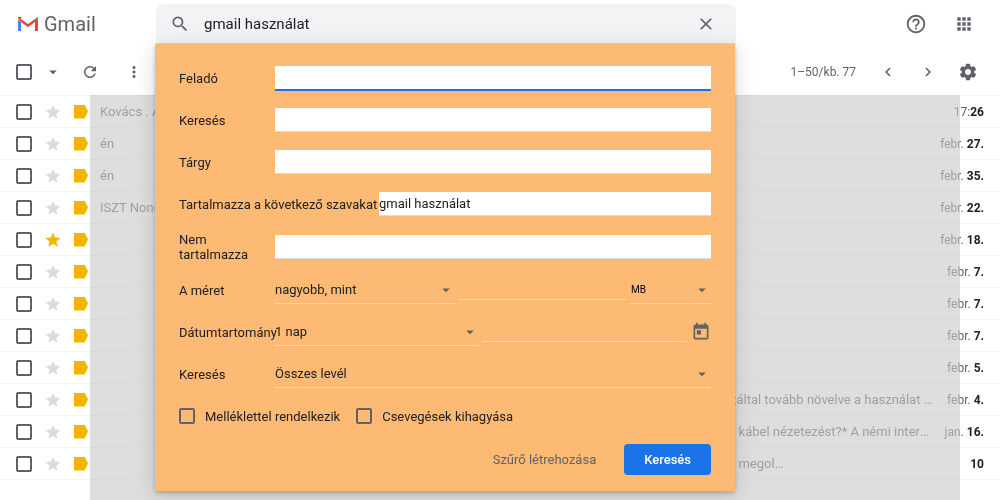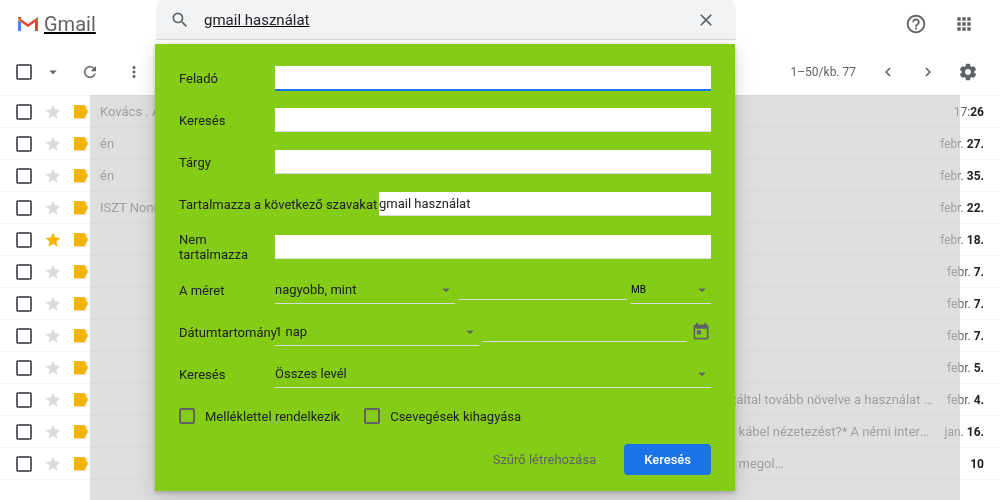--- a/index.html
+++ b/index.html
@@ -1,17 +1,17 @@
 <!DOCTYPE html>
 <html><head>
 <meta charset="utf-8">
 <style>
 * { margin: 0; padding: 0; box-sizing: border-box; font-family: 'Google Sans', Roboto, Arial, sans-serif; }
 body { background: #fff; overflow: hidden; width: 1000px; height: 500px; position: relative; }
-.header { height: 48px; display: flex; padding: 0 16px; text-decoration: underline; }
+.header { height: 48px; display: flex; align-items: center; padding: 0 16px; }
 .logo-area { display: flex; align-items: center; gap: 8px; width: 140px; }
 .gmail-logo { display: flex; align-items: center; gap: 4px; }
 .gmail-m { width: 24px; height: 18px; }
 .gmail-text { font-size: 20px; color: #5f6368; font-weight: 400; }
 .search-bar { flex: 1; max-width: 580px; height: 40px; background: #f1f3f4; border-radius: 8px 8px 0 0; display: flex; align-items: center; padding: 0 14px; border-bottom: 1px solid #dadce0; }
 .search-icon { color: #5f6368; }
 .search-input-top { flex: 1; border: none; background: transparent; font-size: 15px; color: #202124; margin-left: 14px; outline: none; }
 .clear-btn { color: #5f6368; cursor: pointer; padding: 6px; }
 .header-right { margin-left: auto; display: flex; align-items: center; gap: 8px; }
 .icon-btn { width: 40px; height: 40px; display: flex; align-items: center; justify-content: center; color: #5f6368; cursor: pointer; border-radius: 50%; }
@@ -24,34 +24,34 @@
 .email-row { height: 32px; display: flex; align-items: center; padding: 0 16px; gap: 12px; font-size: 13px; border-bottom: 1px solid #f1f3f4; cursor: pointer; }
 .star { color: #dadce0; }
 .star.filled { color: #f4b400; }
 .tag-icon { width: 14px; height: 14px; background: #f4b400; clip-path: polygon(0 0, 75% 0, 100% 50%, 75% 100%, 0 100%); }
 .sender { width: 120px; white-space: nowrap; overflow: hidden; text-overflow: ellipsis; color: #5f6368; }
 .badge { background: #ddd; color: #666; font-size: 11px; padding: 1px 6px; border-radius: 3px; }
 .content { flex: 1; white-space: nowrap; overflow: hidden; text-overflow: ellipsis; color: #5f6368; }
 .date { font-size: 12px; color: #5f6368; white-space: nowrap; }
 .date b { color: #202124; font-weight: 700; }
 .overlay { position: absolute; left: 90px; top: 95px; width: 870px; height: 405px; background: rgba(200,200,200,0.6); pointer-events: none; }
-.search-panel { position: absolute; left: 155px; top: 44px; width: 580px; background: #84cc16; box-shadow: 0 2px 4px rgba(0,0,0,0.2), 0 4px 20px rgba(0,0,0,0.15); padding: 20px 24px 16px; z-index: 100; }
+.search-panel { position: absolute; left: 155px; top: 44px; width: 580px; background: #fdba74; box-shadow: 0 2px 4px rgba(0,0,0,0.2), 0 4px 20px rgba(0,0,0,0.15); padding: 20px 24px 16px; z-index: 100; }
 .field-row { display: flex; align-items: center; margin-bottom: 14px; min-height: 28px; }
 .field-label { width: 96px; font-size: 13px; color: #202124; }
 .field-label.wide { width: 200px; }
 .field-input { flex: 1; border: none; border-bottom: 1px solid #dadce0; font-size: 13px; padding: 4px 0; outline: none; color: #202124; }
 .field-input.focused { border-bottom: 2px solid #1a73e8; }
 .select-wrap { flex: 1; display: flex; align-items: center; border-bottom: 1px solid #dadce0; padding: 4px 0; font-size: 13px; color: #202124; cursor: pointer; justify-content: space-between; }
 .select-arrow { color: #5f6368; }
 .size-row { display: flex; align-items: center; gap: 4px; }
 .size-row .select-wrap { min-width: 180px; }
 .size-spacer { flex: 1; border-bottom: 1px solid #dadce0; height: 20px; }
 .unit-wrap { min-width: 80px; display: flex; align-items: center; border-bottom: 1px solid #dadce0; padding: 4px 0; font-size: 10px; justify-content: space-between; cursor: pointer; }
 .date-btn { color: #5f6368; cursor: pointer; }
-.checkbox-row { display: flex; align-items: flex-start; gap: 24px; margin-top: 20px; margin-bottom: 20px; }
+.checkbox-row { display: flex; align-items: flex-start; gap: 16px; margin-top: 20px; margin-bottom: 20px; }
 .cb-group { display: flex; align-items: center; gap: 10px; font-size: 13px; color: #202124; cursor: pointer; }
 .cb-box { width: 16px; height: 16px; border: 2px solid #5f6368; border-radius: 2px; }
 .panel-actions { display: flex; justify-content: flex-end; gap: 16px; align-items: center; }
 .link-btn { color: #5f6368; font-size: 13px; cursor: pointer; padding: 8px 12px; }
 .primary-btn { background: #1a73e8; color: #fff; font-size: 13px; font-weight: 500; padding: 8px 20px; border: none; border-radius: 4px; cursor: pointer; }
 svg { display: block; }
 </style>
 </head>
 <body>
 

